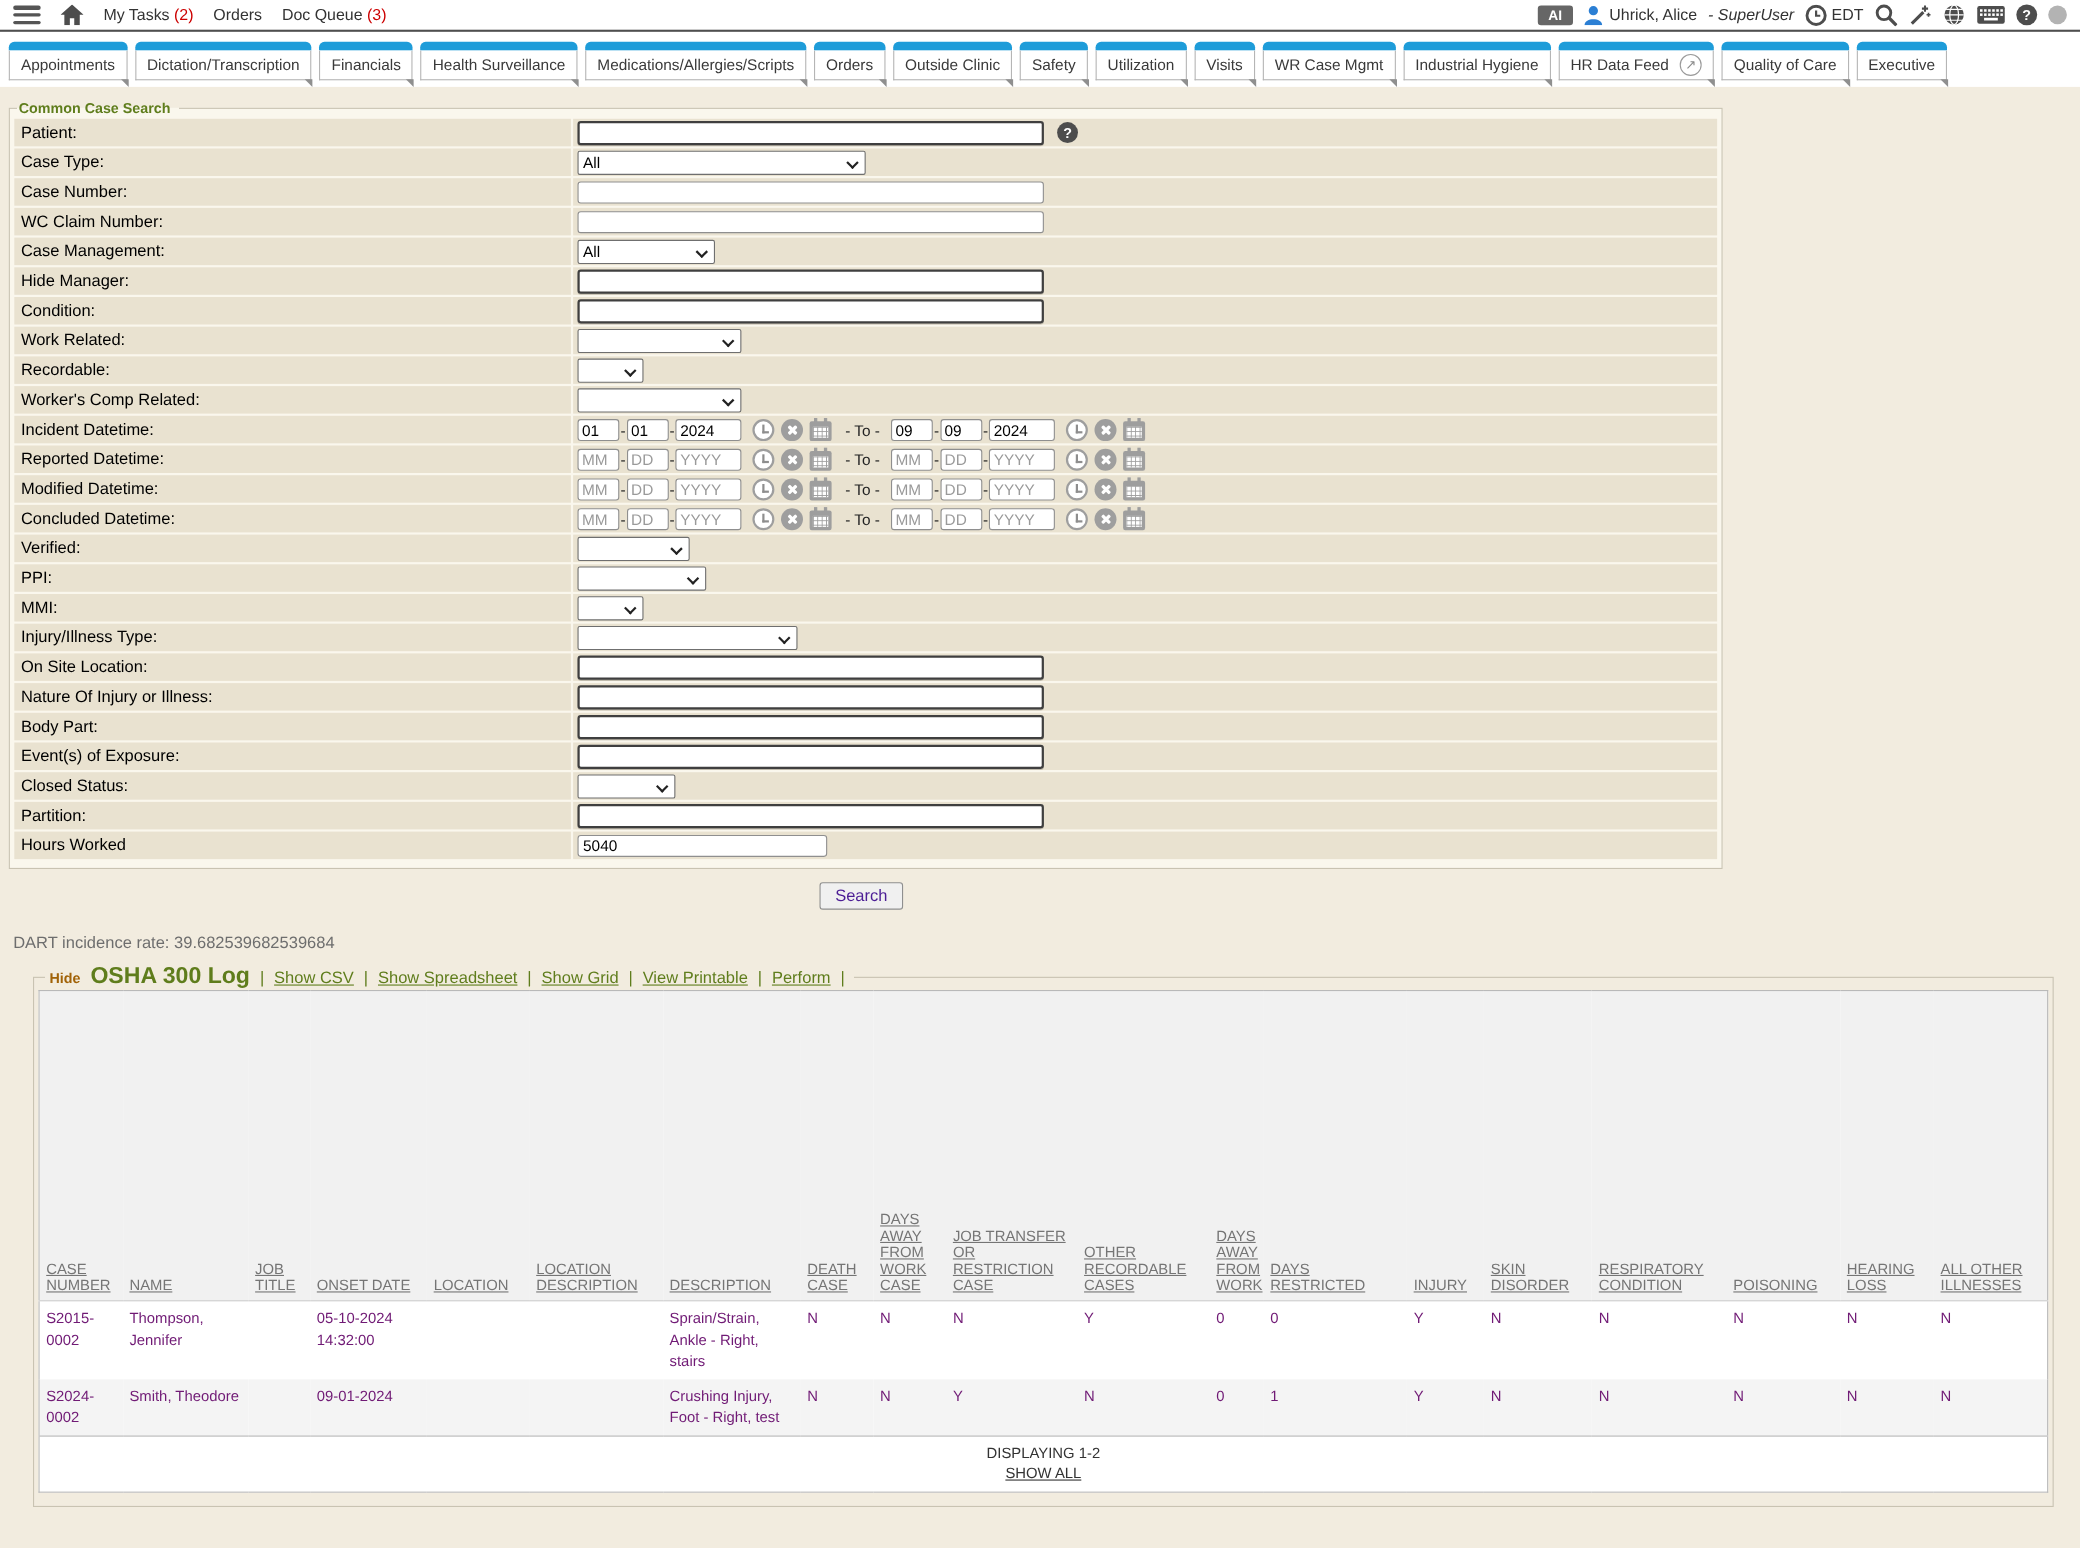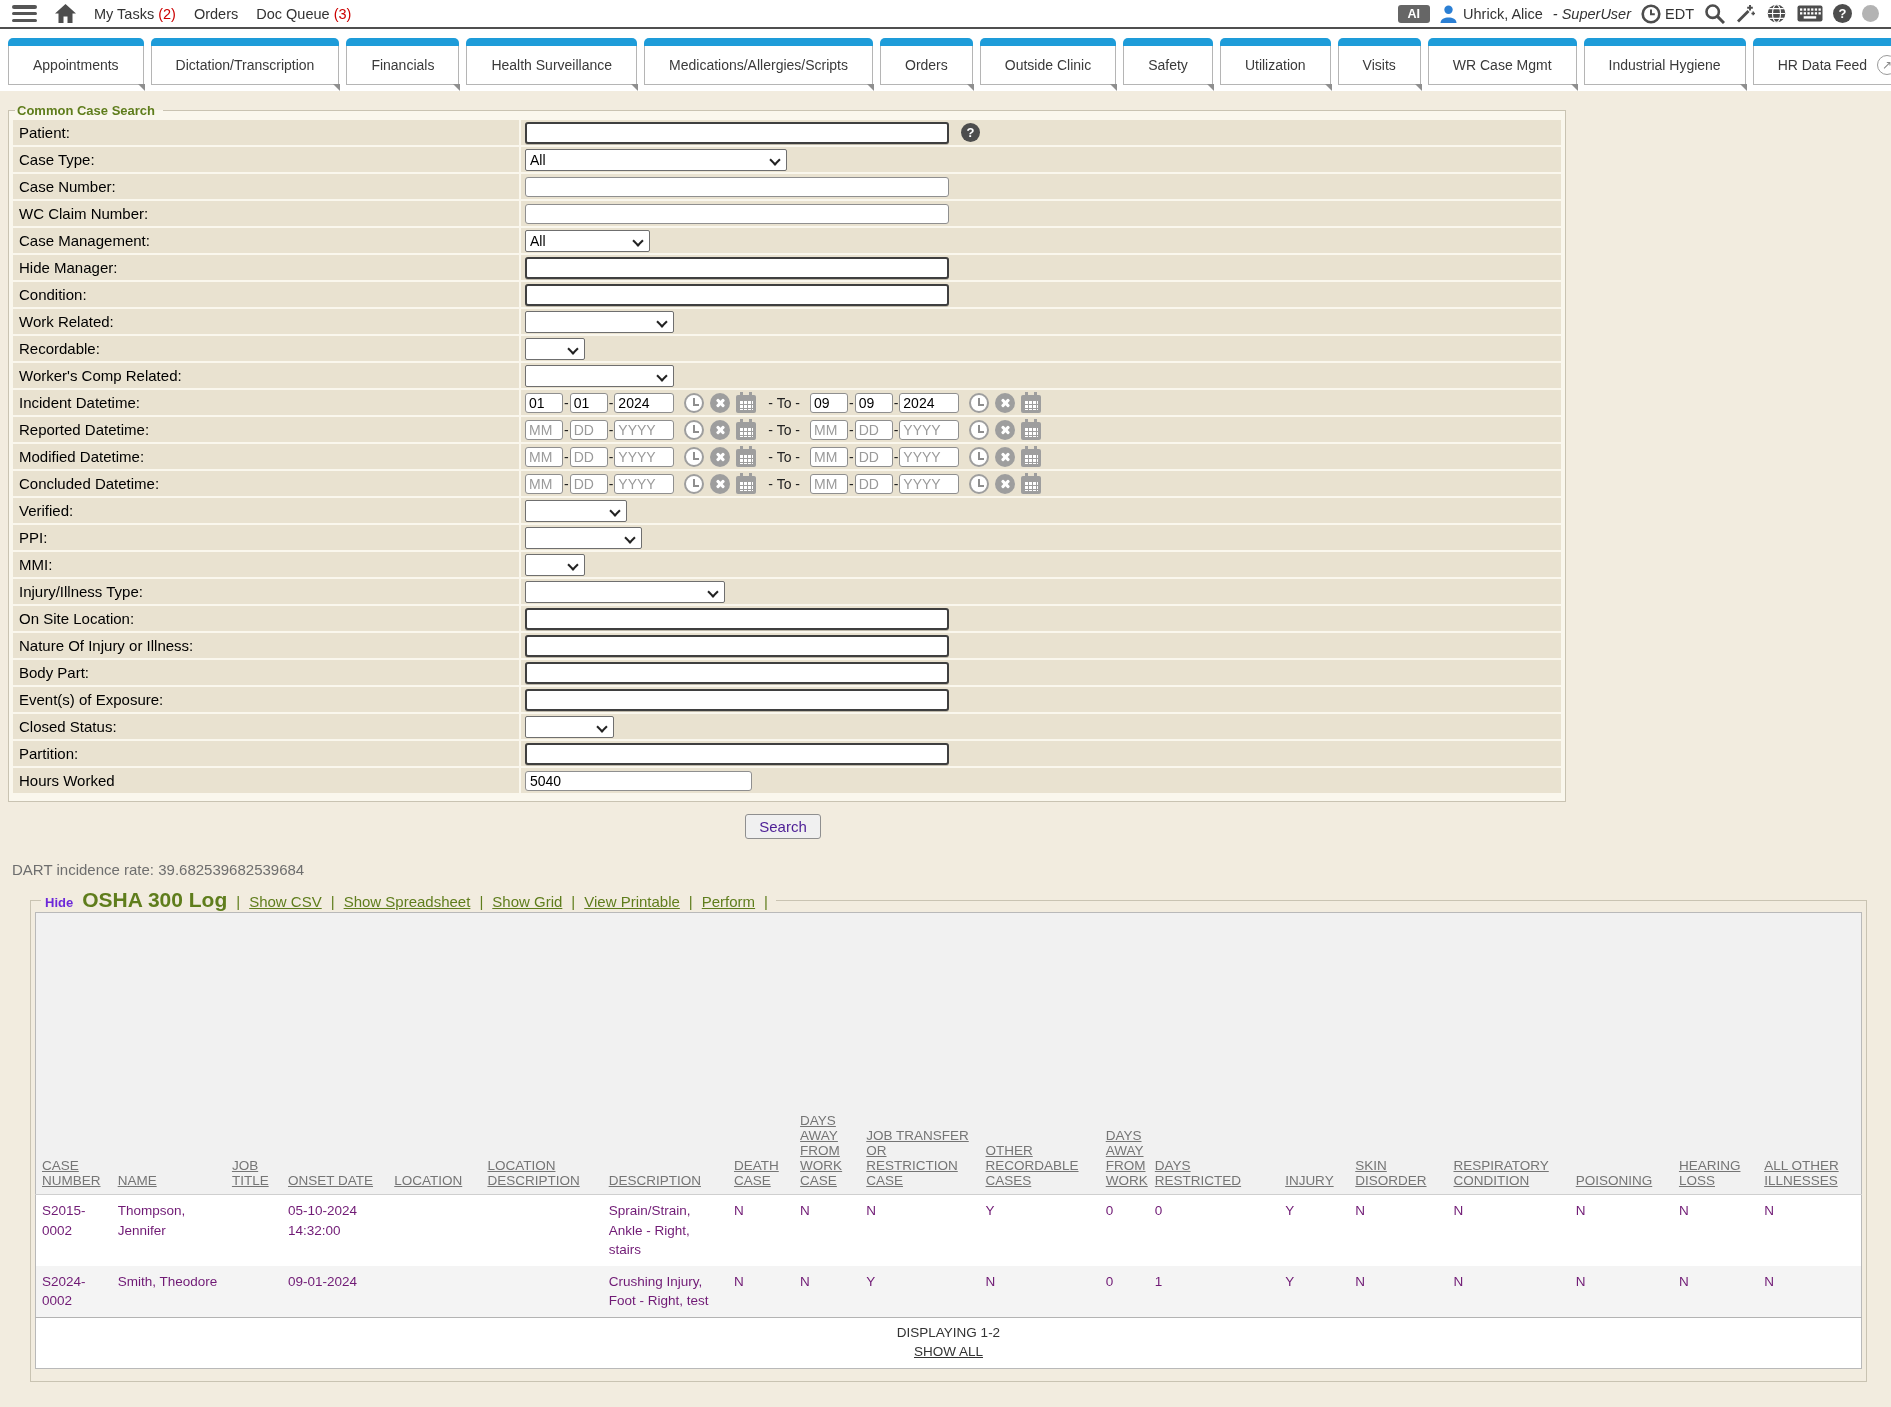--- a/index.html
+++ b/index.html
@@ -25,22 +25,22 @@
   .help-badge { width:19px; height:19px; border-radius:50%; background:#4d4d4d; color:#fff;
                 font-weight:bold; font-size:13px; display:inline-flex; align-items:center;
                 justify-content:center; }
   .status-dot { width:17px; height:17px; border-radius:50%; background:#b3b3b3; display:inline-block; }
 
   
   .tabstrip { background:#fff; padding:9px 0 6px 8px; display:flex; align-items:flex-end;
               gap:7px; white-space:nowrap; width:1891px; overflow:hidden; }
   .tab { position:relative; display:flex; flex-direction:column; flex:none; cursor:pointer; }
   .tab-top { height:8px; background:#1e9cd9; border-radius:5px 5px 0 0; }
-  .tab-body { background:#fff; border:1px solid #b5b5b5; border-top:none; padding:0 24px;
-              height:39px; line-height:29px; font-size:14px; color:#3a3a3a;
+  .tab-body { background:#fff; border:1px solid #b5b5b5; border-top:none; padding:0 10px;
+              height:27px; line-height:29px; font-size:14px; color:#3a3a3a;
               display:flex; align-items:center; }
   .tab::after { content:''; position:absolute; right:-1px; bottom:-6px; width:0; height:0;
                 border-top:7px solid #8f8f8f; border-left:7px solid transparent; }
   .ext-circle { display:inline-flex; align-items:center; justify-content:center; width:20px;
                 height:20px; border:1px solid #9a9a9a; border-radius:50%; color:#8a8a8a;
                 font-size:12px; margin-left:10px; }
 
   
   fieldset.search-fs { margin:12px 0 0 8px; width:1558px; border:1px solid #c9c3b2;
                        background:#faf7ed; padding:2px 4px 6px 4px; }
@@ -90,21 +90,21 @@
   .btn-row { width:1566px; text-align:center; margin-top:12px; }
   .btn { font-family:inherit; font-size:15px; padding:3px 13px; background:#f0f0f0;
          border:1px solid #8f8f8f; border-radius:3px; color:#4c1d95; cursor:pointer; }
 
   .dart { margin:22px 0 0 12px; font-size:15px; color:#6e6e6e; }
 
   
   fieldset.osha-fs { margin:10px 0 0 30px; width:1836px; border:1px solid #c9c3b2;
                      padding:0 4px 12px 4px; }
   legend.osha-legend { display:flex; align-items:baseline; gap:9px; margin-left:6px; padding:0 8px 0 4px; }
-  .hide-link { font-size:13px; font-weight:bold; color:#6d28d9; cursor:pointer; }
+  .hide-link { font-size:13px; font-weight:bold; color:#a16207; cursor:pointer; }
   .osha-title { font-size:21px; font-weight:bold; color:#5f7d1c; }
   .osha-link { font-size:15px; color:#5f7d1c; text-decoration:underline; cursor:pointer; }
   .pipe { font-size:15px; color:#5f7d1c; }
   table.osha { width:1827px; border-collapse:collapse; table-layout:fixed; background:#fff;
                border:1px solid #b9b9b9; font-size:13.5px; }
   table.osha thead th { background:#f1f1f1; vertical-align:bottom; text-align:left;
                font-weight:normal; padding:4px 6px 6px 6px; height:282px;
                border-bottom:1px solid #cfcfcf; }
   table.osha thead a { color:#757575; text-decoration:underline; cursor:pointer; }
   table.osha tbody td { vertical-align:top; padding:6px 6px; line-height:1.45; color:#701a75;

